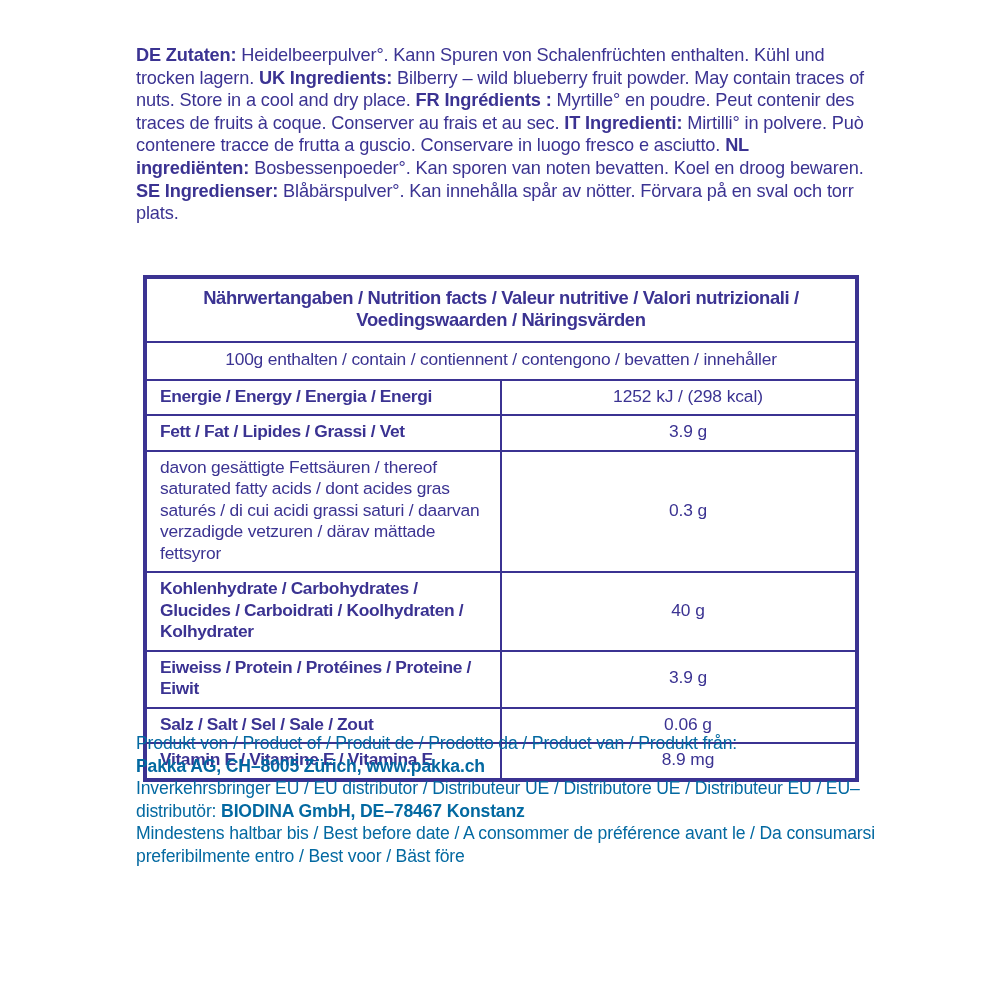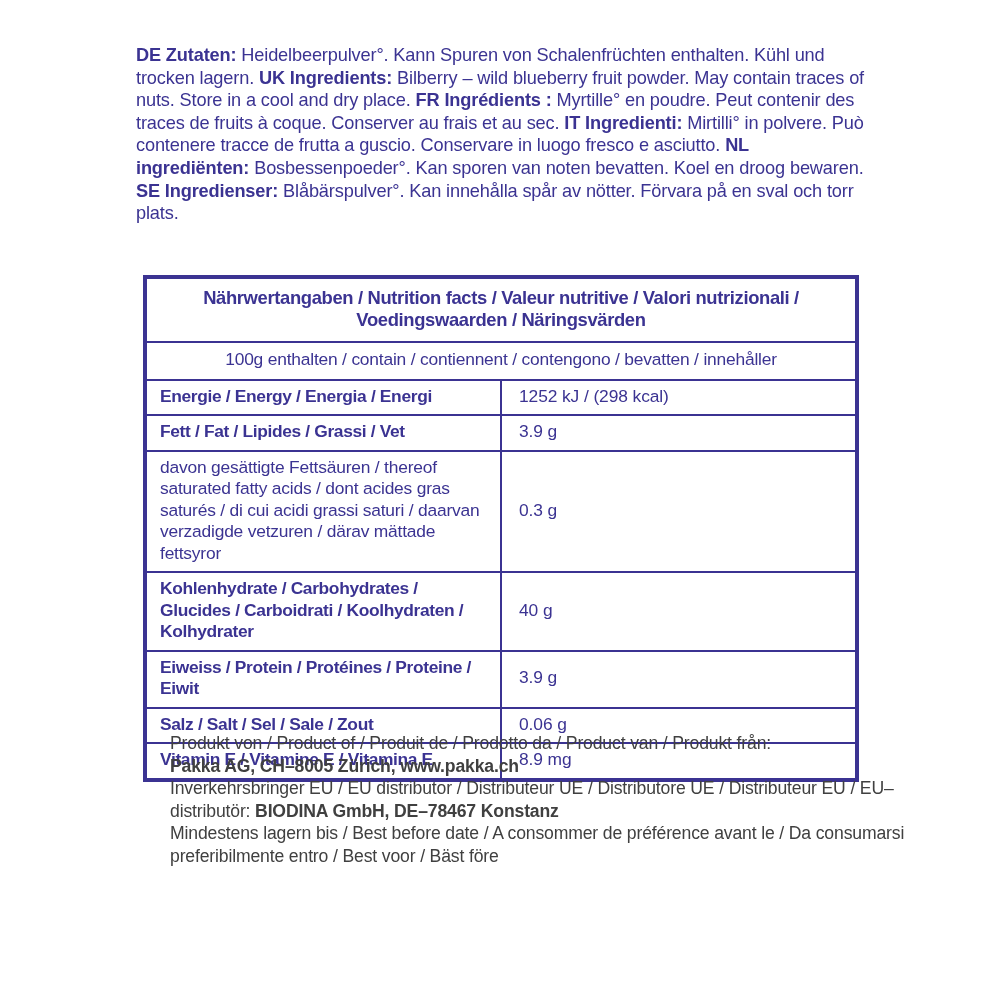--- a/index.html
+++ b/index.html
@@ -85,35 +85,35 @@
     padding: 6px 13px 8px 13px;
   }
   .nutrition td.major {
     font-weight: bold;
     letter-spacing: -0.35px;
   }
   .nutrition td.minor { font-weight: normal; }
   .nutrition td.value {
     width: 190px;
     font-weight: normal;
-    padding-left: 17px;
+    padding-left: 32px;
     letter-spacing: -0.1px;
+    text-align: center;
   }
 
   
   .footer {
     position: absolute;
     left: 136px;
     top: 732px;
     width: 740px;
     font-size: 17.6px;
     line-height: 22.6px;
     letter-spacing: -0.15px;
-    color: #404040;
-    margin-left: 34px;
+    color: #0369a1;
   }
   .footer .para { margin: 0 0 0 0; }
   .footer .para + .para { margin-top: 0px; }
   .footer b { font-weight: bold; }
   .footer .gap { margin-top: 17px; }
 </style>
 </head>
 <body>
 
 <div class="page">
@@ -167,17 +167,17 @@
 
   <div class="footer">
     <div class="para">
       <span>Produkt von / Product of / Produit de / Prodotto da / Product van / Produkt från:</span><br>
       <b>Pakka AG, CH–8005 Zürich, www.pakka.ch</b>
     </div>
     <div class="para">
       <span>Inverkehrsbringer EU / EU distributor / Distributeur UE / Distributore UE / Distributeur EU / EU–distributör: </span><b>BIODINA GmbH, DE–78467 Konstanz</b>
     </div>
     <div class="para gap">
-      <span>Mindestens lagern bis / Best before date / A consommer de préférence avant le / Da consumarsi preferibilmente entro / Best voor / Bäst före</span>
+      <span>Mindestens haltbar bis / Best before date / A consommer de préférence avant le / Da consumarsi preferibilmente entro / Best voor / Bäst före</span>
     </div>
   </div>
 
 </div>
 
 </body></html>

